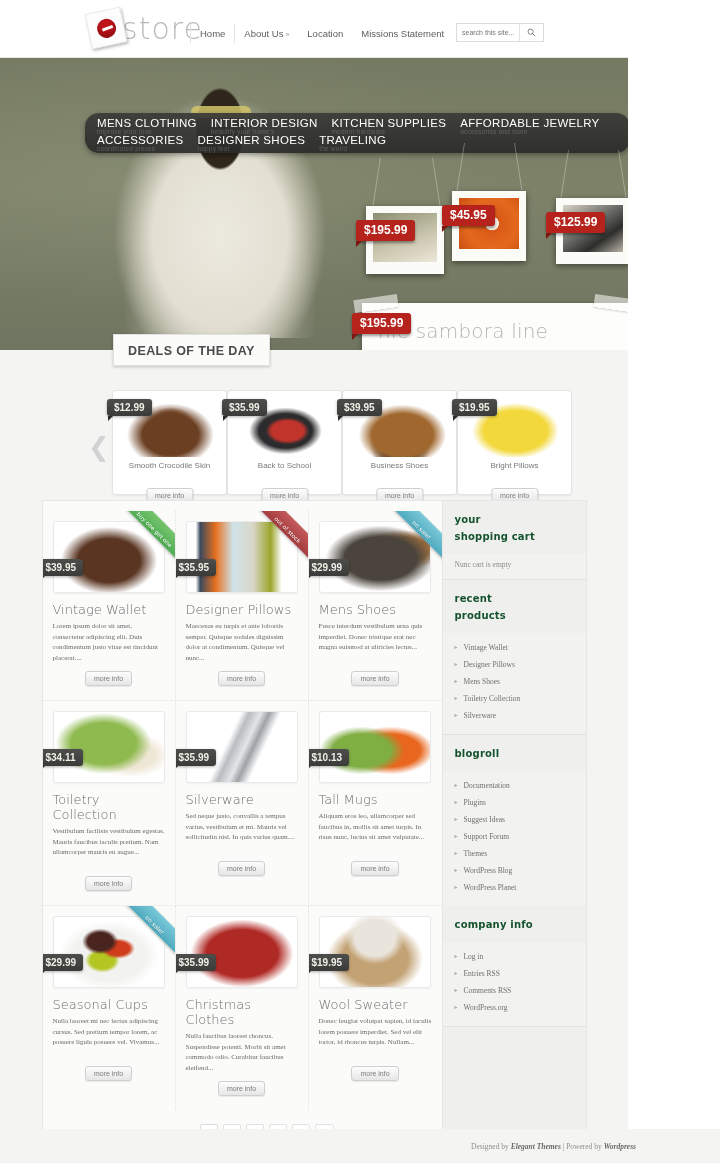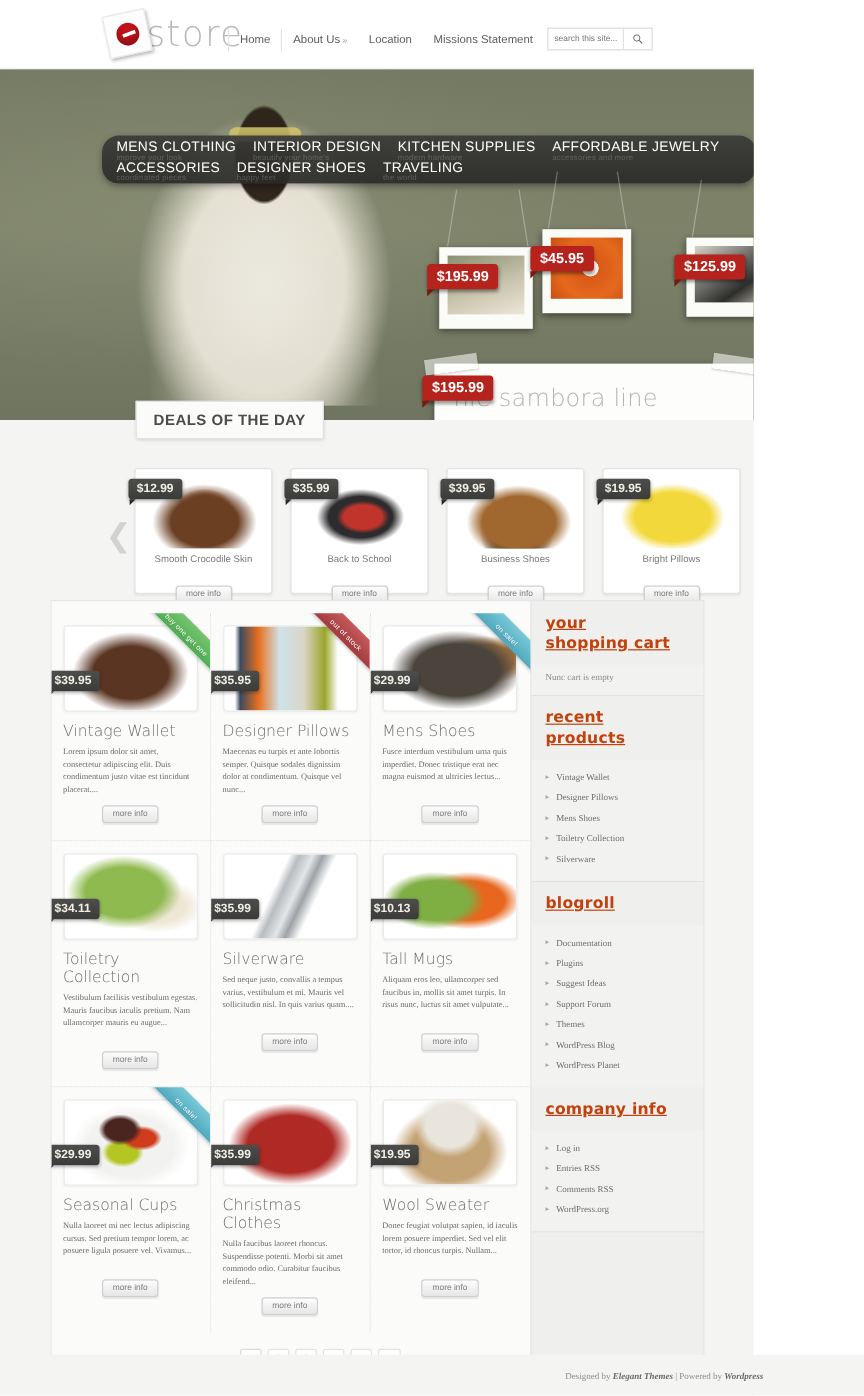--- a/index.html
+++ b/index.html
@@ -148,21 +148,21 @@
   }
 
   
   .deals{ position:relative; height:150px; background:#f4f4f2; }
   .deals-tab{
     position:absolute; left:113px; top:-16px; background:#fbfbfa;
     border:1px solid #e1e1e1; padding:6px 14px; z-index:6;
     box-shadow:0 1px 3px rgba(0,0,0,.2);
   }
   .deals-tab span{ font-size:12.5px; font-weight:bold; color:#4b4b4b; letter-spacing:.4px; }
-  .deals-track{ position:absolute; left:112px; top:40px; display:flex; gap:15px; }
+  .deals-track{ position:absolute; left:112px; top:40px; display:flex; }
   .deal{
     width:115px; height:105px; background:#fff; border:1px solid #e4e4e4;
     border-radius:3px; position:relative; box-shadow:0 1px 2px rgba(0,0,0,.06);
   }
   .deal .img{ position:absolute; left:8px; top:8px; width:99px; height:58px; }
   .deal .name{
     position:absolute; left:0; right:0; top:70px; text-align:center;
     font-size:8px; color:#7a7a7a;
   }
   .deal .btn-more{ position:absolute; left:50%; transform:translateX(-50%); bottom:-9px; }
@@ -232,24 +232,23 @@
   }
   .pagination a.cur{ color:#b5231c; border-color:#dcdcdc; }
 
   
   .side-col{
     width:145px; background:#efefed; border:1px solid #e6e6e6;
     padding:0; position:relative;
   }
   .widget{ border-bottom:1px solid #e2e2e0; }
   .widget h4{
-    font-size:13px; color:#c2410c; font-weight:bold; padding:10px 12px 9px 12px;
+    font-size:10px; color:#14532d; font-weight:bold; padding:10px 12px 9px 12px;
     line-height:17px; letter-spacing:.2px;
     font-family:"DejaVu Sans", sans-serif;
-    text-decoration:underline;
   }
   .widget .body{ padding:6px 12px 10px 12px; background:#f2f2f0; }
   .widget .empty{ font-size:7.5px; color:#8a8a8a; font-family:"Liberation Serif", serif; }
   .widget ul{ list-style:none; }
   .widget li{
     font-size:7.5px; color:#6f6f6f; padding:4px 0 4px 9px; position:relative;
     font-family:"Liberation Serif", serif; cursor:pointer;
   }
   .widget li::before{
     content:"\25B8"; position:absolute; left:0; top:4px; font-size:6px; color:#a8a8a8;
@@ -343,21 +342,21 @@
 
     <div class="hang" style="left:452px; top:133px;">
       <div class="wire l" style="left:12px;"></div>
       <div class="wire r" style="left:62px;"></div>
       <div class="frame" style="width:74px;height:70px;">
         <div class="ph" style="background:radial-gradient(circle at 55% 50%, #f6f0e6 0 16%, #d95a18 17%, #e4691d 60%, #c94f12 100%);"></div>
       </div>
       <div class="tag-red">$45.95</div>
     </div>
 
-    <div class="hang" style="left:572px; top:140px;">
+    <div class="hang" style="left:556px; top:140px;">
       <div class="wire l" style="left:12px;"></div>
       <div class="wire r" style="left:62px;"></div>
       <div class="frame" style="width:74px;height:66px;">
         <div class="ph" style="background:linear-gradient(145deg,#d7d3c6,#6a6a66 45%,#2d2d2b 70%,#b9b5a8);"></div>
       </div>
       <div class="tag-red">$125.99</div>
     </div>
 
     <div class="herocard">
       <div class="tape" style="left:-8px; top:-6px; transform:rotate(-8deg);"></div>

